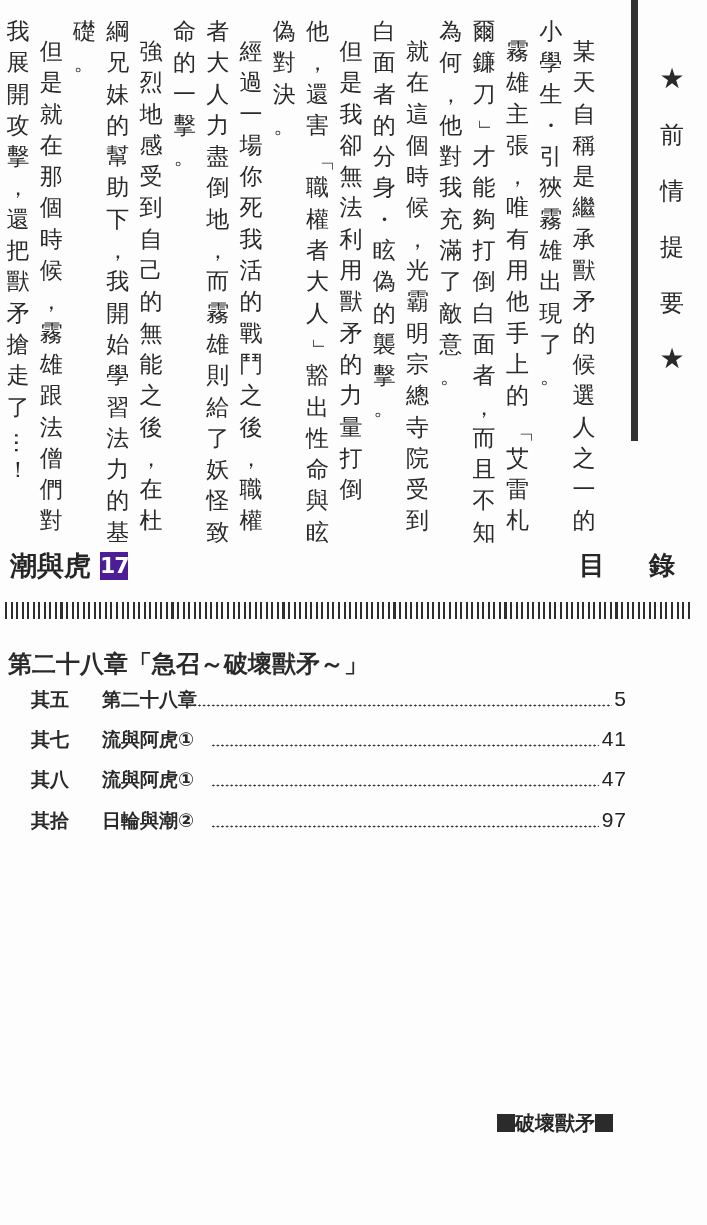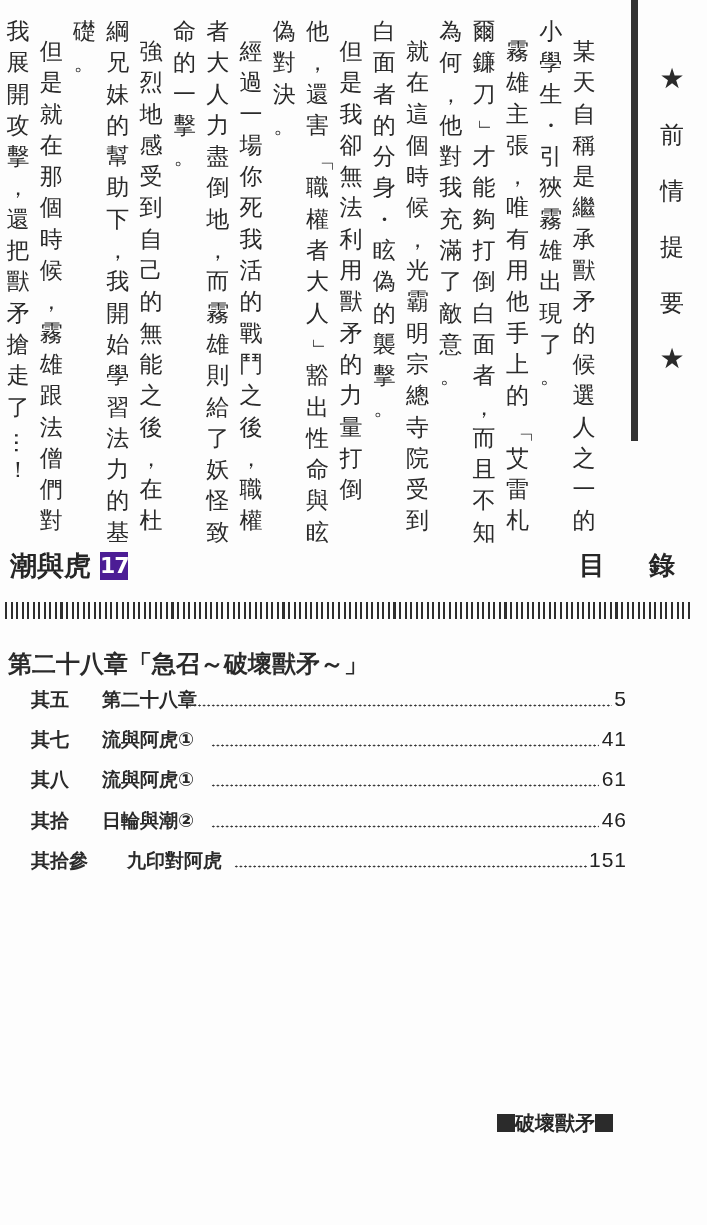--- a/index.html
+++ b/index.html
@@ -369,32 +369,26 @@
       <div class="toc-item">
         <span class="part">其七</span>
         <span class="name" style="left:102px">流與阿虎①</span>
         <span class="dots" style="left:210.5px; right:53px"></span>
         <span class="page">41</span>
       </div>
       <div class="toc-item">
         <span class="part">其八</span>
         <span class="name" style="left:102px">流與阿虎①</span>
         <span class="dots" style="left:210.5px; right:53px"></span>
-        <span class="page">61</span>
+        <span class="page">47</span>
       </div>
       <div class="toc-item">
         <span class="part">其拾</span>
         <span class="name" style="left:102px">日輪與潮②</span>
         <span class="dots" style="left:210.5px; right:53px"></span>
-        <span class="page">46</span>
-      </div>
-      <div class="toc-item">
-        <span class="part">其拾參</span>
-        <span class="name" style="left:127px">九印對阿虎</span>
-        <span class="dots" style="left:233.5px; right:65.5px"></span>
-        <span class="page">151</span>
+        <span class="page">97</span>
       </div>
     </div>
 
   <div class="author">
     <span class="sq"></span><span>破壞獸矛</span><span class="sq"></span>
   </div>
 </section>
 
 </body></html>

